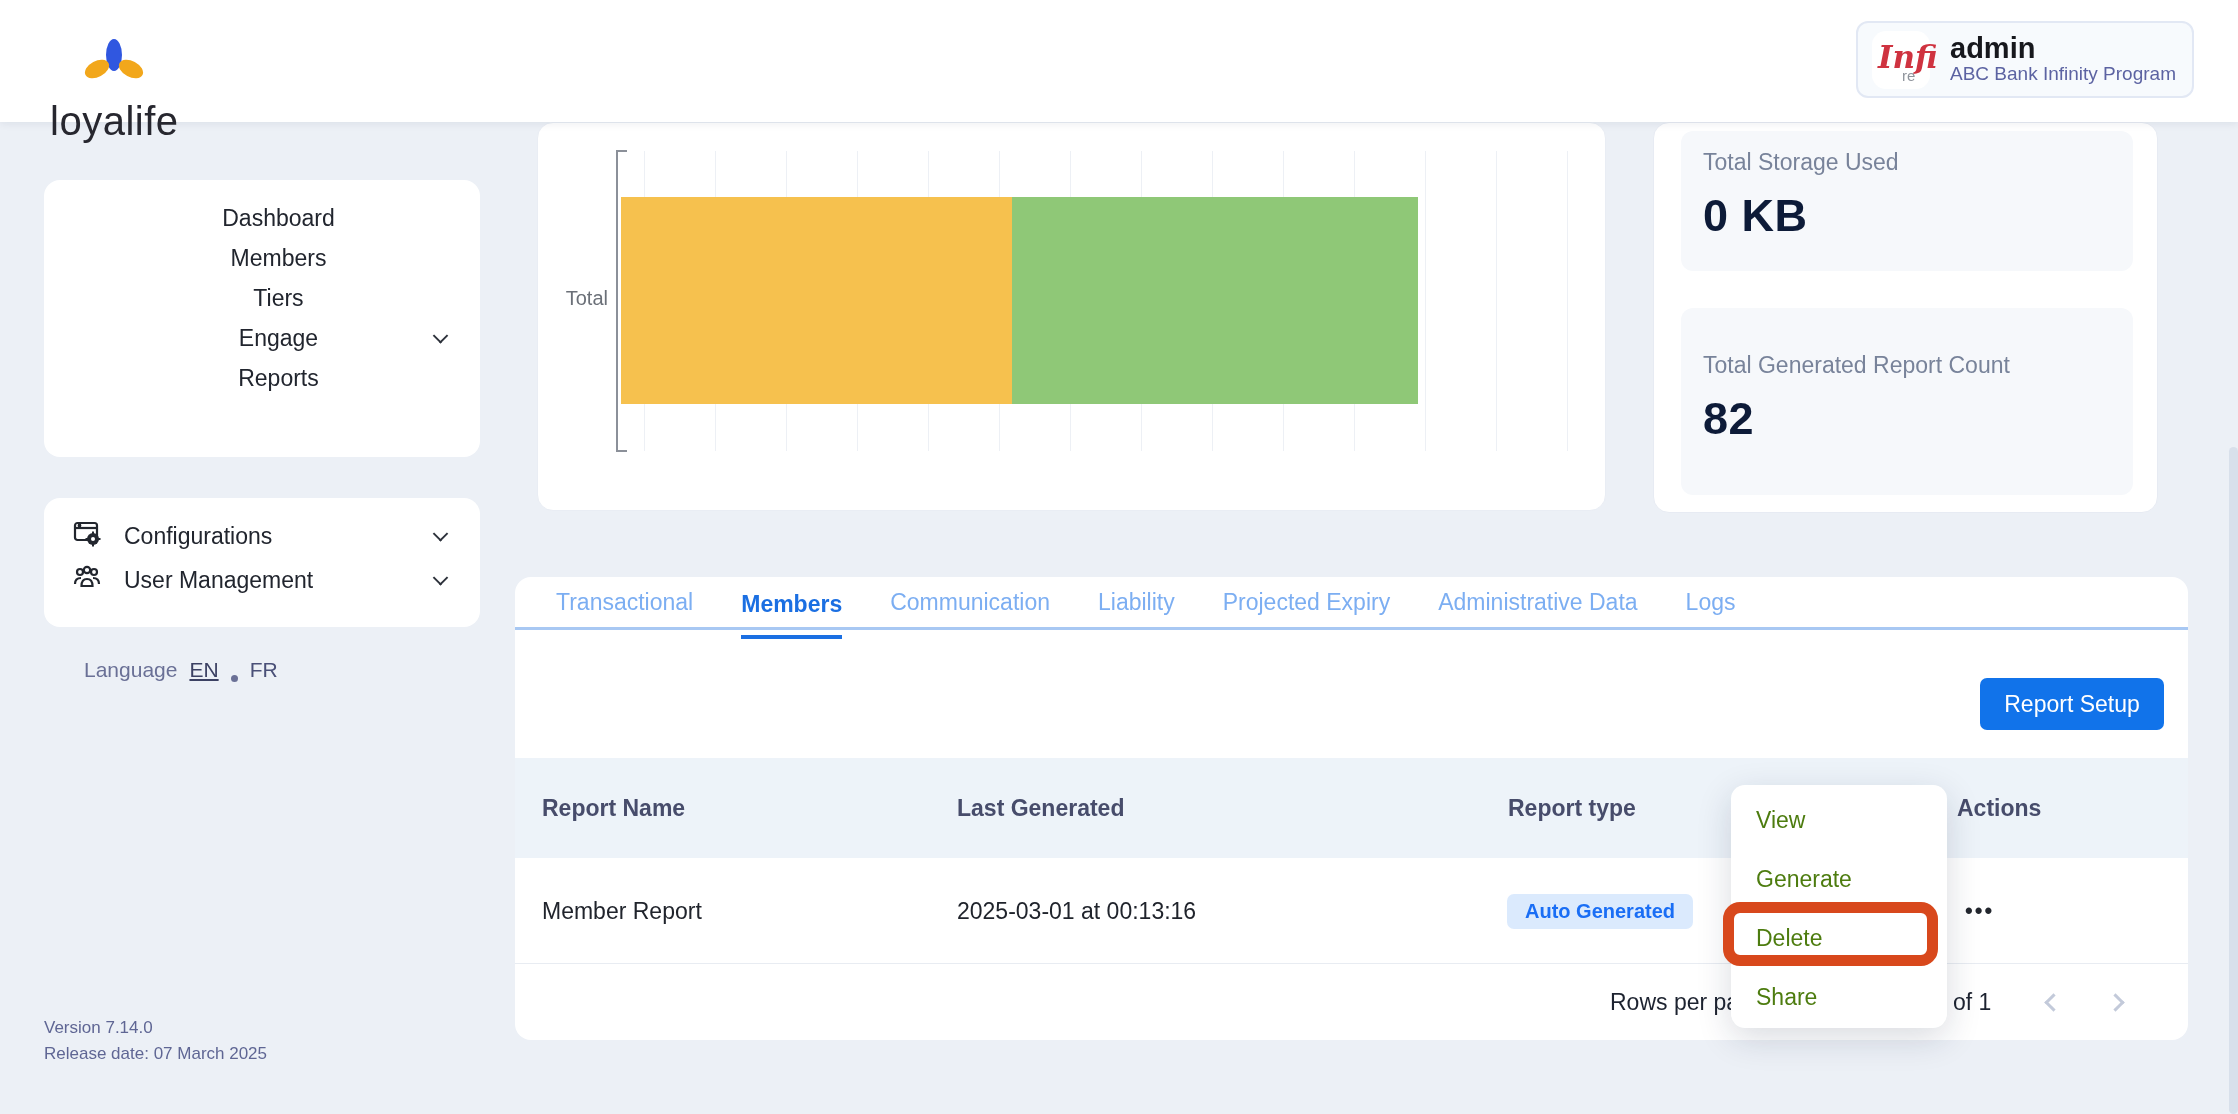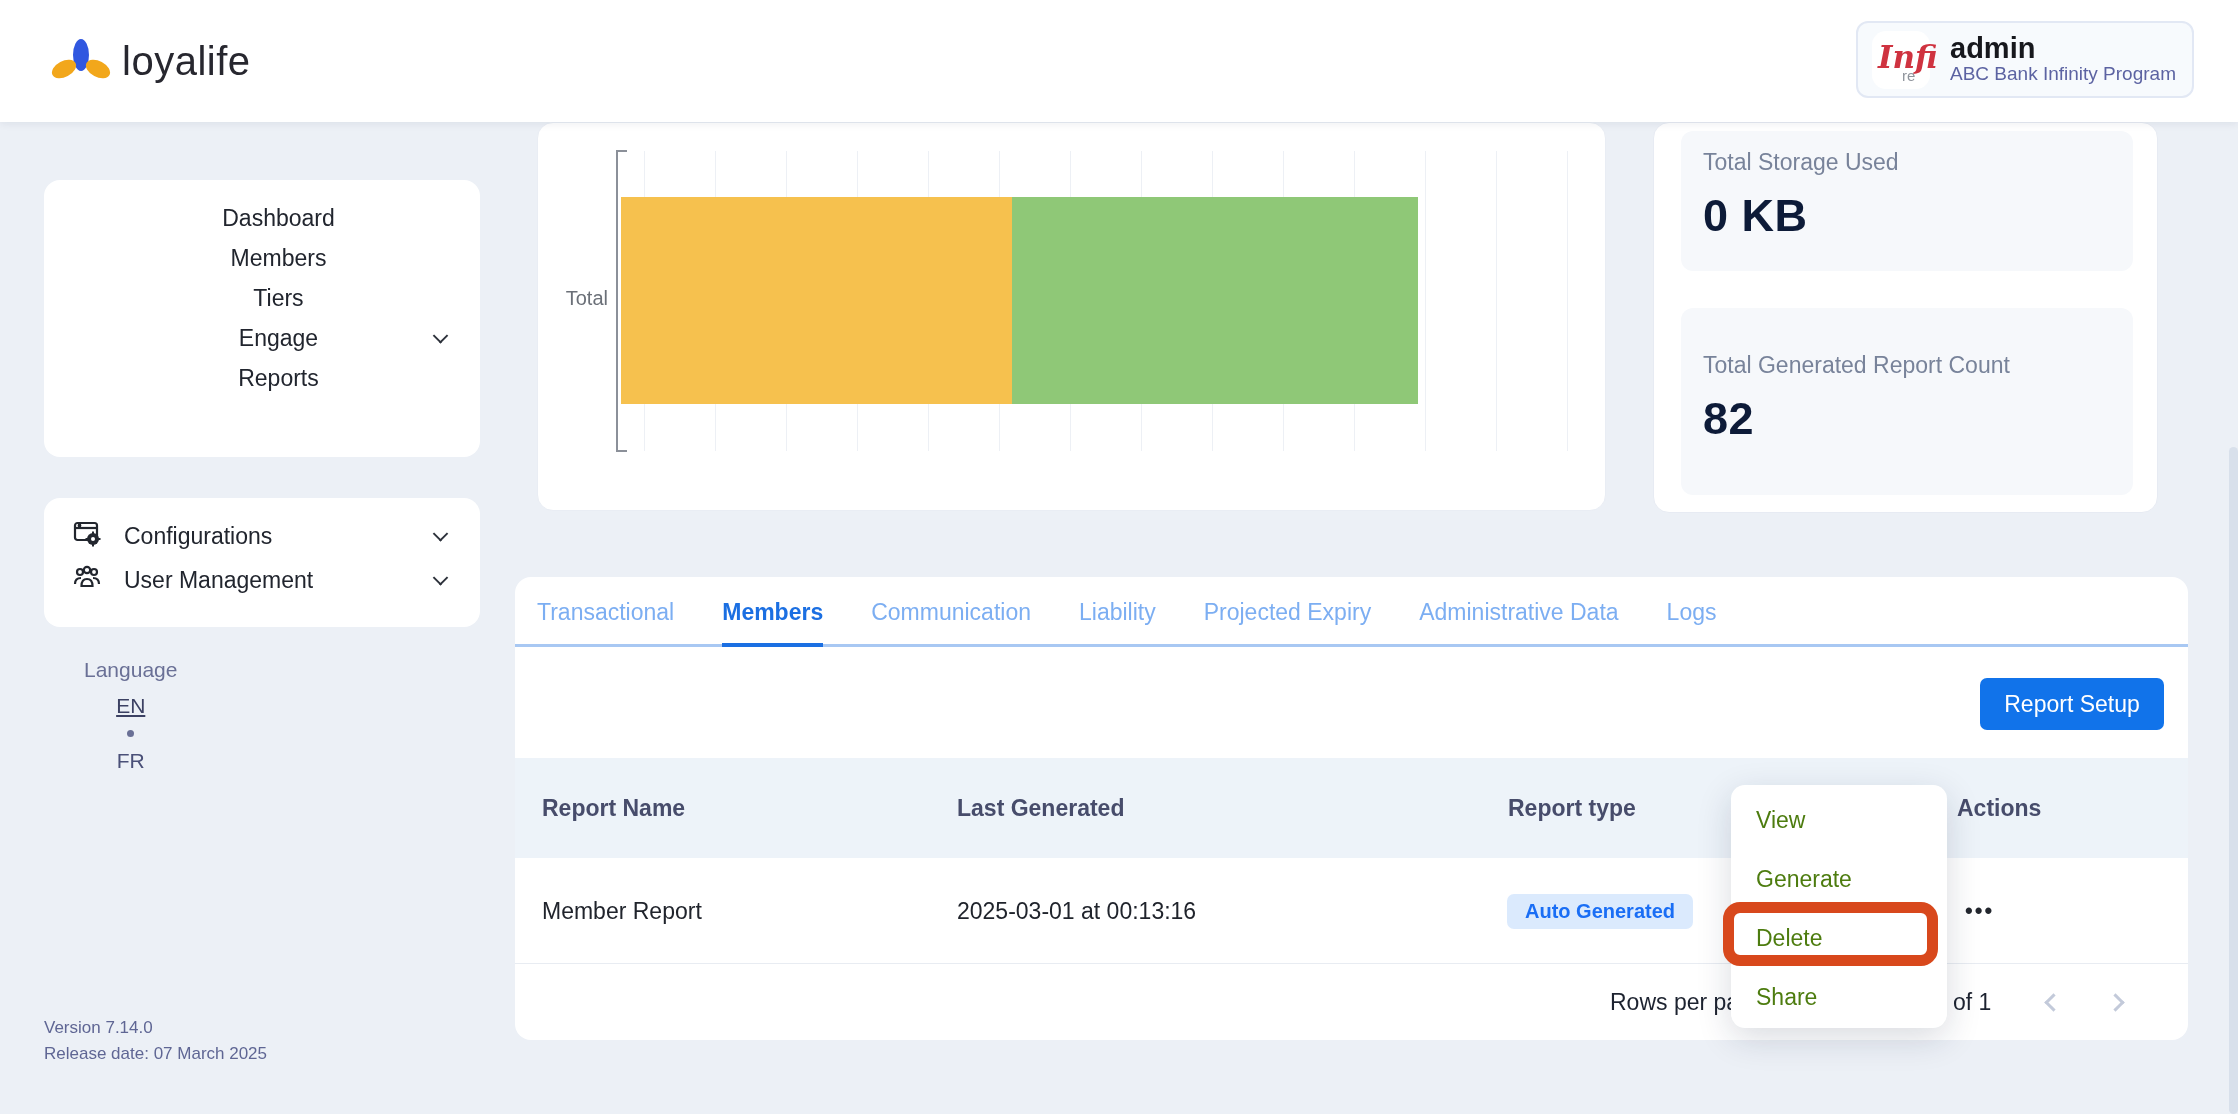--- a/index.html
+++ b/index.html
@@ -3,21 +3,21 @@
 <meta charset="utf-8">
 <style>
   * { margin:0; padding:0; box-sizing:border-box; }
   html,body { width:2238px; height:1114px; overflow:hidden; }
   body { font-family:"Liberation Sans","DejaVu Sans",sans-serif; background:#ecf0f6; }
   .stage { position:relative; width:2238px; height:1114px; background:#ecf0f6; overflow:hidden; }
 
   
   .header { position:absolute; left:0; top:0; width:2238px; height:122px; background:#ffffff;
             box-shadow:0 2px 8px rgba(20,30,60,.07); z-index:20; }
-  .logo { position:absolute; left:50px; top:33px; display:flex; align-items:center; gap:10px; }
+  .logo { position:absolute; left:50px; top:33px; display:flex; align-items:center; gap:10px;flex-direction:column; }
   .logo-text { font-size:40px; color:#27272f; letter-spacing:.5px; }
   .user-badge { position:absolute; left:1856px; top:21px; width:338px; height:77px;
                 background:#f7fafd; border:2px solid #e2e8f4; border-radius:12px;
                 display:flex; align-items:center; padding:0 14px; gap:20px; }
   .infi-box { width:58px; height:58px; background:#ffffff; border-radius:14px; position:relative; flex:0 0 auto; }
   .infi-main { position:absolute; left:6px; top:8px; font-family:"DejaVu Serif","Liberation Serif",serif;
                font-style:italic; font-weight:bold; font-size:31px; color:#cf3340; }
   .infi-sub { position:absolute; left:30px; top:36px; font-size:15px; color:#8f949c; }
   .badge-name { font-size:29px; font-weight:bold; color:#17181d; line-height:28px; }
   .badge-program { font-size:19px; color:#5c63a2; line-height:24px; }
@@ -27,21 +27,21 @@
   .nav-card { left:44px; top:180px; width:436px; height:277px; padding:18px 0;text-align:center; }
   .nav-item { position:relative; height:40px; line-height:40px; padding-left:33px;
               font-size:23px; color:#21252e; cursor:pointer; }
   .conf-card { left:44px; top:498px; width:436px; height:129px; padding:16px 0;text-align:right; }
   .conf-item { position:relative; height:44px; display:flex; align-items:center; gap:22px;
                padding-left:28px; font-size:23px; color:#21252e; cursor:pointer; }
   .chev { position:absolute; right:34px; top:50%; width:11px; height:11px;
           border-right:2.5px solid #2c313a; border-bottom:2.5px solid #2c313a;
           transform:translateY(-70%) rotate(45deg); }
   .lang-row { position:absolute; left:84px; top:658px; font-size:21px; color:#6a7096;
-              display:flex; align-items:center; gap:12px;flex-direction:column; }
+              display:flex; align-items:flex-end; gap:12px; }
   .lang-en { color:#3c4163; text-decoration:underline; cursor:pointer; }
   .lang-dot { width:7px; height:7px; border-radius:50%; background:#6a7096; }
   .lang-fr { color:#4a5078; cursor:pointer; }
   .version { position:absolute; left:44px; top:1015px; font-size:17px; color:#5f6694; line-height:26px; }
 
   
   .chart-card { position:absolute; left:537px; top:122px; width:1069px; height:389px;
                 background:#fff; border:1px solid #e9edf4; border-radius:16px; }
   .plot-grid { position:absolute; left:80px; top:28px; width:952px; height:300px;
                background-image:repeating-linear-gradient(90deg,#edf0f5 0 1px,transparent 1px 71px);
@@ -58,22 +58,22 @@
                 background:#fff; border:1px solid #e7ebf3; border-radius:16px; }
   .stat-tile { position:absolute; left:27px; width:452px; background:#f6f8fb; border-radius:12px; padding-left:22px; }
   .stat-tile-1 { top:8px; height:140px; padding-top:18px; }
   .stat-tile-2 { top:185px; height:187px; padding-top:44px; }
   .stat-label { font-size:23px; color:#78839a; }
   .stat-value { font-size:45px; font-weight:bold; color:#0d1b38; margin-top:14px; letter-spacing:.5px; }
 
   
   .panel { position:absolute; left:515px; top:577px; width:1673px; height:463px;
            background:#fff; border-radius:16px; }
-  .tabs { position:absolute; left:0; top:0; width:100%; height:70px; display:flex;
-          padding-left:22px; border-bottom:3px solid #a8c8f3; }
+  .tabs { position:absolute; left:0; top:0; width:100%; height:53px; display:flex;
+          align-items:center; padding-left:41px; border-bottom:3px solid #a8c8f3; }
   .tab { font-size:23px; color:#7caef2; margin-right:48px; height:70px; line-height:70px; cursor:pointer; }
   .tab.active { color:#1b6fe2; font-weight:bold; border-bottom:4px solid #1b6fe2; margin-bottom:-3.5px; }
   .setup-btn { position:absolute; left:1465px; top:101px; width:184px; height:52px;
                background:#1173ea; color:#fff; font-size:23px; border:none; border-radius:7px;
                display:flex; align-items:center; justify-content:center; cursor:pointer; }
   .thead { position:absolute; left:0; top:181px; width:100%; height:100px; background:#edf3f9; }
   .th { position:absolute; top:0; height:100px; line-height:100px; font-size:23px; font-weight:bold; color:#474c6b; }
   .trow { position:absolute; left:0; top:281px; width:100%; height:106px; background:#fff; border-bottom:1px solid #e8ecf2; }
   .td { position:absolute; top:0; height:106px; line-height:106px; font-size:23px; color:#20242c; }
   .col-1 { left:27px; } .col-2 { left:442px; } .col-3 { left:993px; } .col-4 { left:1442px; }

